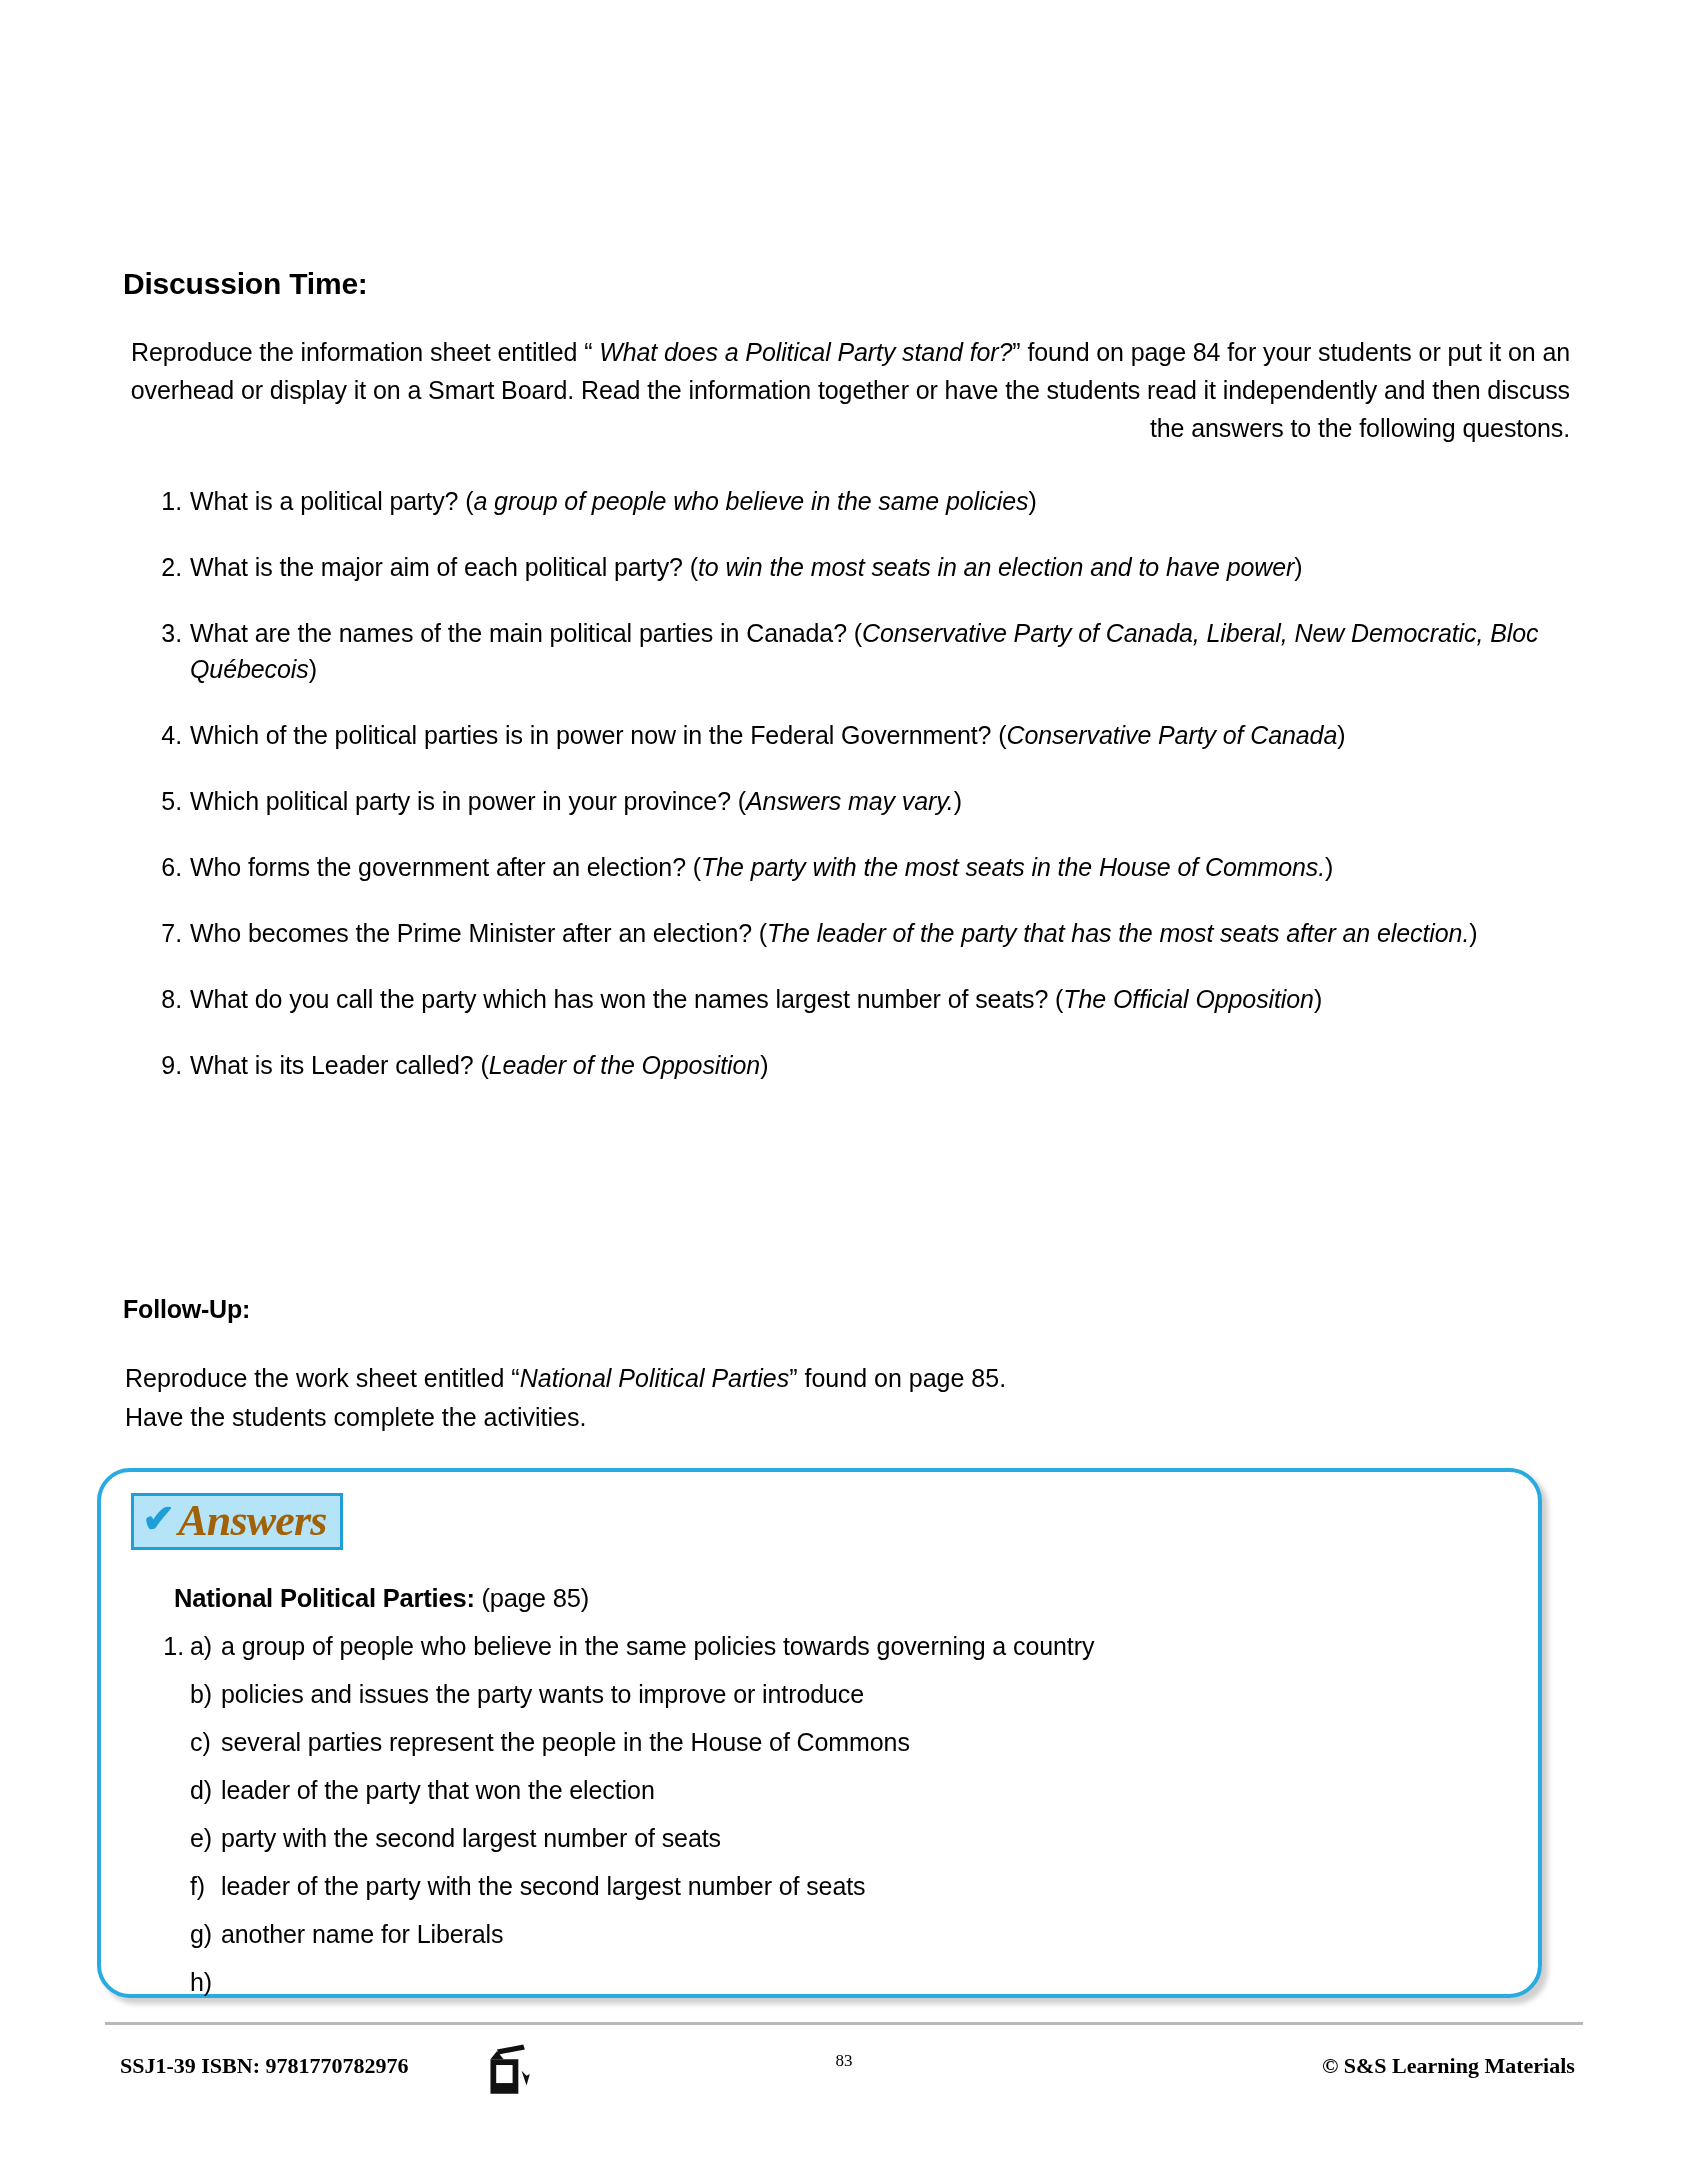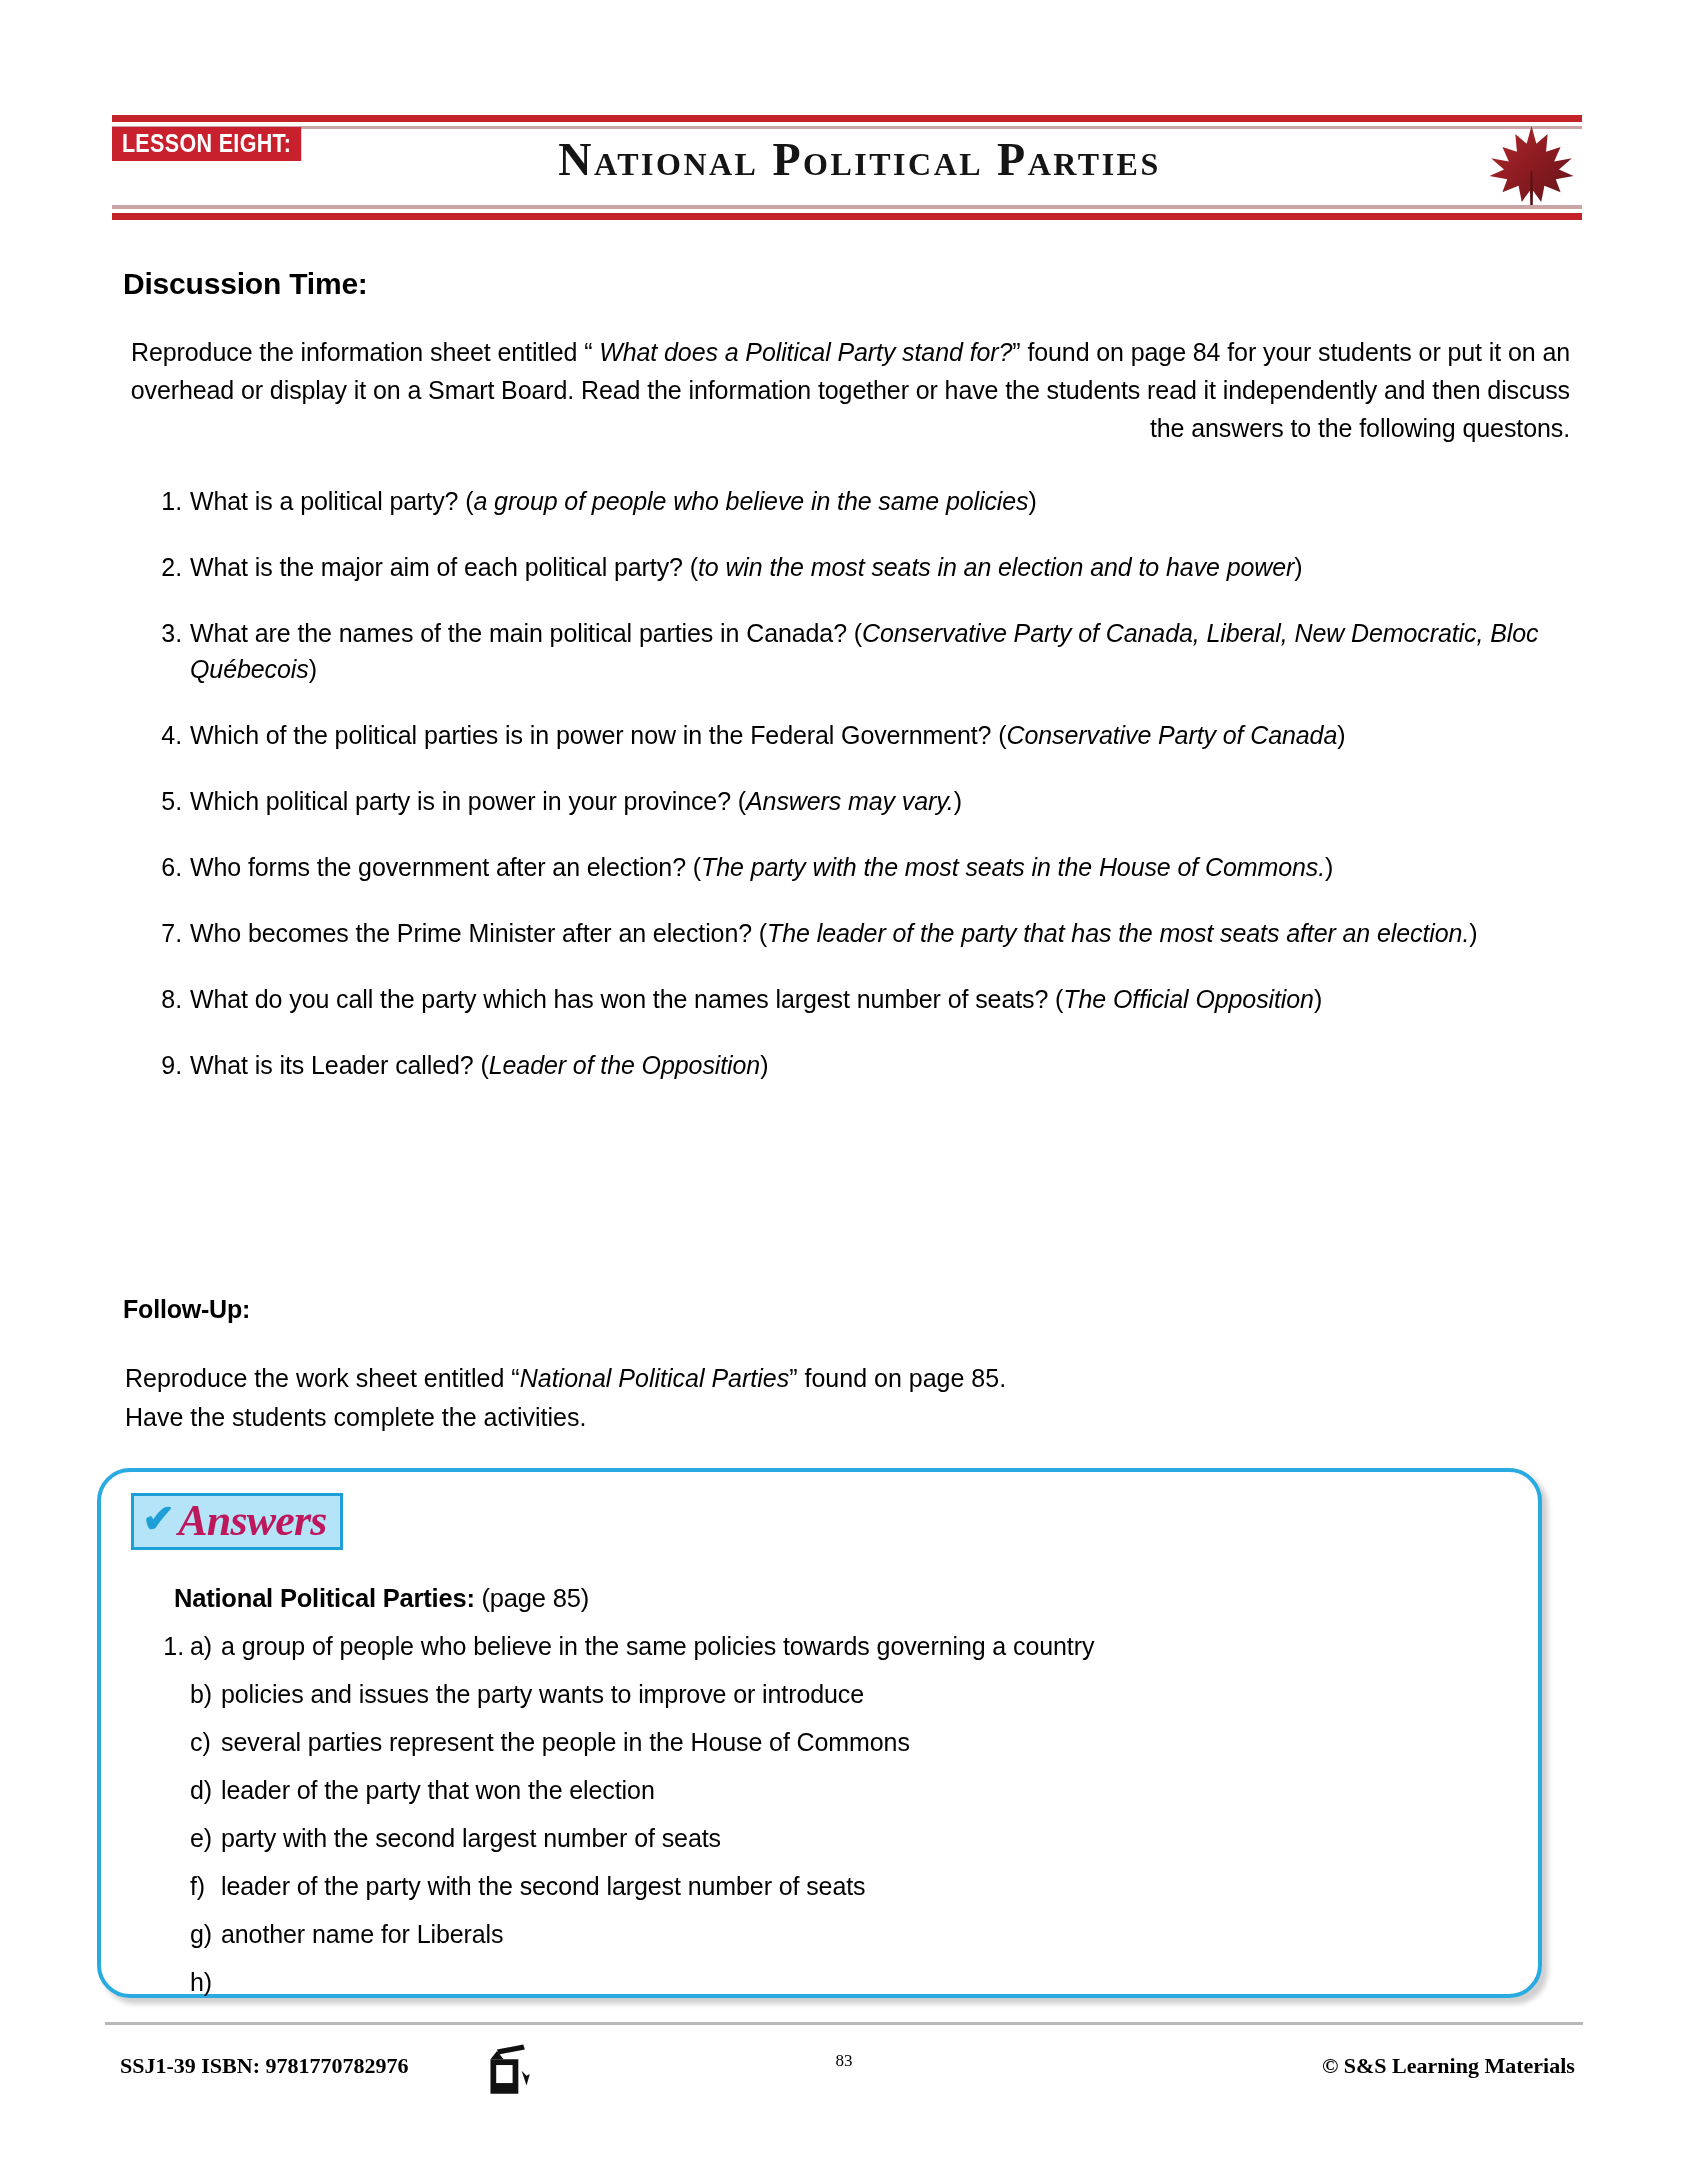--- a/index.html
+++ b/index.html
@@ -186,21 +186,21 @@
     line-height: 1;
     font-weight: bold;
     transform: translateY(-2.5px);
   }
   .answers-word {
     font-family: "Liberation Serif", serif;
     font-style: italic;
     font-weight: bold;
     font-size: 44px;
     line-height: 1.05;
-    color: #be185d;
+    color: #a16207;
     letter-spacing: -0.8px;
   }
   .answers-subtitle {
     position: absolute;
     left: 30px;
     top: 112px;
     font-size: 25.5px;
     letter-spacing: -0.2px;
     margin-left: 43px;
   }
@@ -285,43 +285,20 @@
     right: 8.2px;
     top: 18px;
     white-space: nowrap;
   }
 </style>
 </head>
 <body>
 
 <div class="page">
 
-  <div class="header">
-    <div class="rule rule-thick-top"></div>
-    <div class="rule rule-thin-top"></div>
-
-    <div class="lesson-tag">LESSON EIGHT:</div>
-
-    <div class="header-title">National Political Parties</div>
-
-    <svg class="maple-leaf" viewBox="0 0 120 112">
-      <defs>
-        <linearGradient id="leafgrad" x1="0" y1="0" x2="1" y2="1">
-          <stop offset="0%" stop-color="#B52A2A"></stop>
-          <stop offset="45%" stop-color="#8E1C22"></stop>
-          <stop offset="100%" stop-color="#5E1418"></stop>
-        </linearGradient>
-      </defs>
-      <path fill="url(#leafgrad)" d="M60 4 L66 26 L80 14 L78 36 L96 30 L88 48 L110 44 L94 58 L112 66 L90 70 L96 86 L76 78 L72 98 L62 84 L60 108 L58 84 L48 98 L44 78 L24 86 L30 70 L8 66 L26 58 L10 44 L32 48 L24 30 L42 36 L40 14 L54 26 Z"></path>
-      <path fill="#4A1013" d="M59 60 L61 60 L62 104 L58 104 Z" opacity="0.75"></path>
-    </svg>
-
-    <div class="rule rule-thin-bottom"></div>
-    <div class="rule rule-thick-bottom"></div>
-  </div>
 
   <div class="section-heading" id="discussion-heading">Discussion Time:</div>
 
   <div class="intro-para">
     <span>Reproduce the information sheet entitled “ </span><em>What does a Political Party stand for?</em><span>” found on page 84 for your students or put it on an overhead or display it on a Smart Board. Read the information together or have the students read it independently and then discuss the answers to the following questons.</span>
   </div>
 
   <ol class="q-list" id="question-list">
       <li class="q-item"><span class="q-num">1.</span><span>What is a political party? (</span><em>a group of people who believe in the same policies</em><span>)</span></li>
       <li class="q-item"><span class="q-num">2.</span><span>What is the major aim of each political party? (</span><em>to win the most seats in an election and to have power</em><span>)</span></li>

